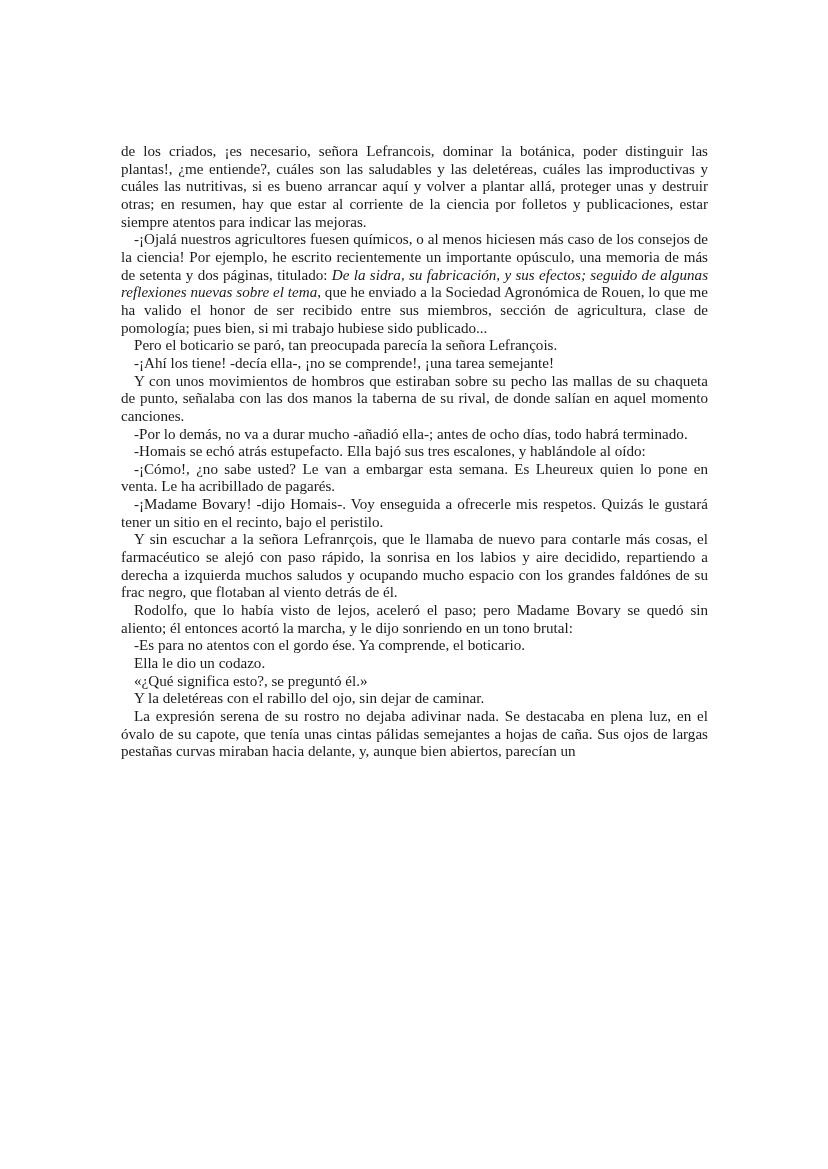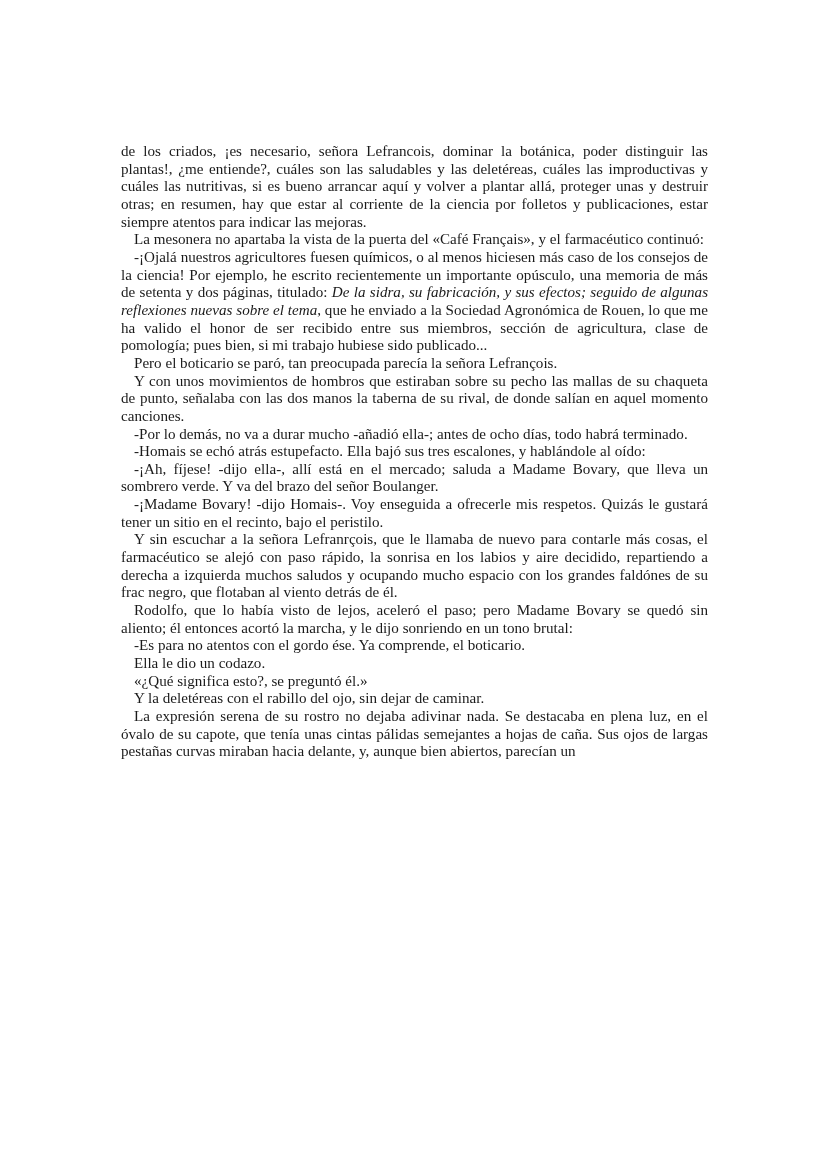--- a/index.html
+++ b/index.html
@@ -44,37 +44,37 @@
   }
 </style>
 </head>
 <body>
 
 <div id="page">
   <div id="text-block">
 
     <p class="para no-indent">de los criados, ¡es necesario, señora Lefrancois, dominar la botánica, poder distinguir las plantas!, ¿me entiende?, cuáles son las saludables y las deletéreas, cuáles las improductivas y cuáles las nutritivas, si es bueno arrancar aquí y volver a plantar allá, proteger unas y destruir otras; en resumen, hay que estar al corriente de la ciencia por folletos y publicaciones, estar siempre atentos para indicar las mejoras.</p>
 
-    <p class="para">La mesonera no apartaba la vista de la puerta del «Café Français», y el farmacéutico continuó:</p>
 
     <p class="para"><span>-¡Ojalá nuestros agricultores fuesen químicos, o al menos hiciesen más caso de los consejos de la ciencia! Por ejemplo, he escrito recientemente un importante opúsculo, una memoria de más de setenta y dos páginas, titulado: </span><i>De la sidra, su fabricación, y sus efectos; seguido de algunas reflexiones nuevas sobre el tema</i><span>, que he enviado a la Sociedad Agronómica de Rouen, lo que me ha valido el honor de ser recibido entre sus miembros, sección de agricultura, clase de pomología; pues bien, si mi trabajo hubiese sido publicado...</span></p>
 
     <p class="para">Pero el boticario se paró, tan preocupada parecía la señora Lefrançois.</p>
 
+    <p class="para">-¡Ahí los tiene! -decía ella-, ¡no se comprende!, ¡una tarea semejante!</p>
 
     <p class="para">Y con unos movimientos de hombros que estiraban sobre su pecho las mallas de su chaqueta de punto, señalaba con las dos manos la taberna de su rival, de donde salían en aquel momento canciones.</p>
 
     <p class="para">-Por lo demás, no va a durar mucho -añadió ella-; antes de ocho días, todo habrá terminado.</p>
 
     <p class="para">-Homais se echó atrás estupefacto. Ella bajó sus tres escalones, y hablándole al oído:</p>
 
+    <p class="para">-¡Cómo!, ¿no sabe usted? Le van a embargar esta semana. Es Lheureux quien lo pone en venta. Le ha acribillado de pagarés.</p>
 
 
 
-    <p class="para">-¡Ah, fíjese! -dijo ella-, allí está en el mercado; saluda a Madame Bovary, que lleva un sombrero verde. Y va del brazo del señor Boulanger.</p>
 
     <p class="para">-¡Madame Bovary! -dijo Homais-. Voy enseguida a ofrecerle mis respetos. Quizás le gustará tener un sitio en el recinto, bajo el peristilo.</p>
 
     <p class="para">Y sin escuchar a la señora Lefranrçois, que le llamaba de nuevo para contarle más cosas, el farmacéutico se alejó con paso rápido, la sonrisa en los labios y aire decidido, repartiendo a derecha a izquierda muchos saludos y ocupando mucho espacio con los grandes faldónes de su frac negro, que flotaban al viento detrás de él.</p>
 
     <p class="para">Rodolfo, que lo había visto de lejos, aceleró el paso; pero Madame Bovary se quedó sin aliento; él entonces acortó la marcha, y le dijo sonriendo en un tono brutal:</p>
 
     <p class="para">-Es para no atentos con el gordo ése. Ya comprende, el boticario.</p>
 
     <p class="para">Ella le dio un codazo.</p>

